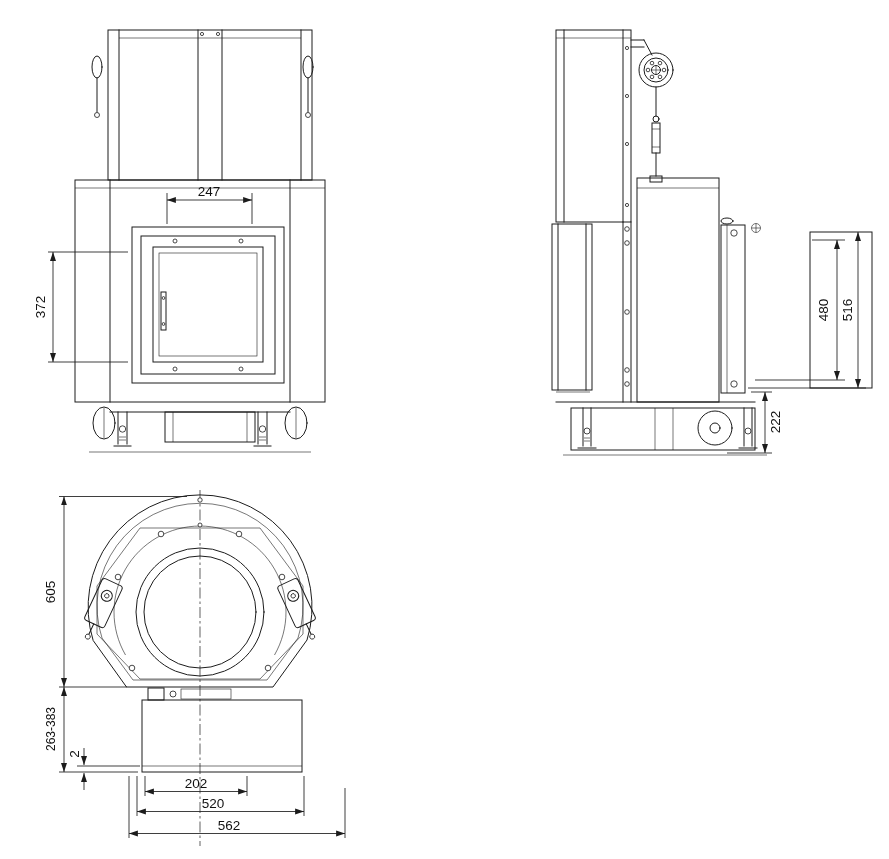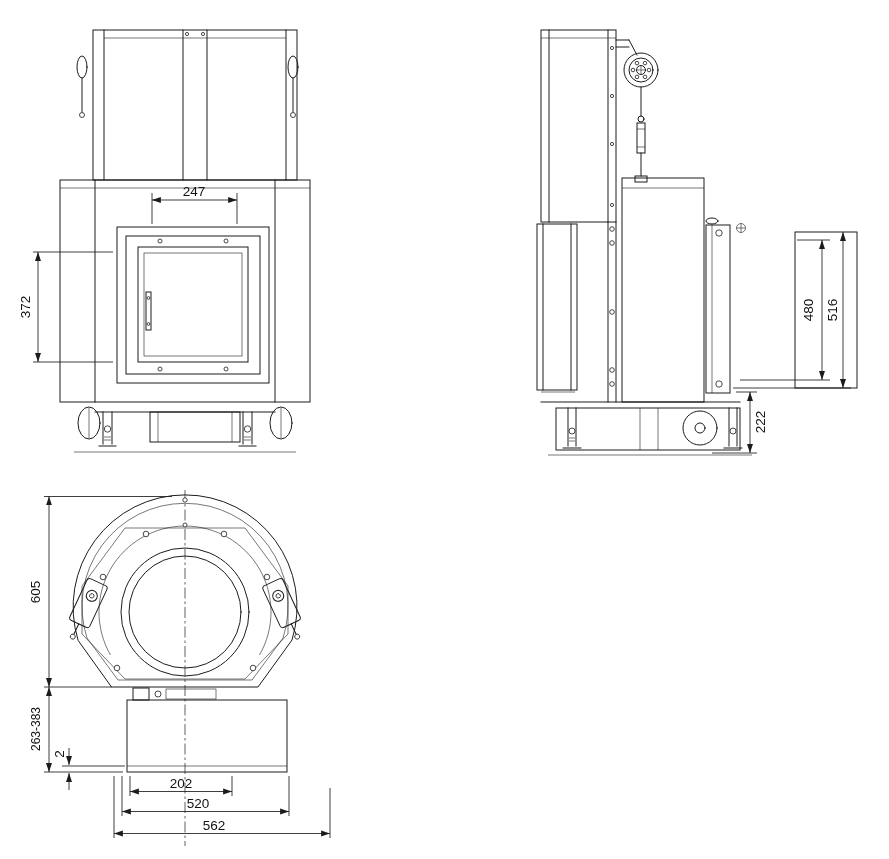--- a/index.html
+++ b/index.html
@@ -1,16 +1,16 @@
 <!DOCTYPE html>
 <html><head>
 <meta charset="utf-8">
 <style>
   html,body{margin:0;padding:0;background:#ffffff;}
-  .sheet{position:relative;width:863px;height:859px;background:#ffffff;overflow:hidden;}
+  .sheet{position:relative;width:863px;height:859px;background:#ffffff;overflow:hidden;margin-left:15px;}
   svg{display:block}
   .ln{stroke:#1c1c1c;stroke-width:1;fill:none;stroke-linecap:square}
   .thin{stroke:#1c1c1c;stroke-width:.6;fill:none}
   .dim{stroke:#1c1c1c;stroke-width:.85;fill:none}
   .cl{stroke:#1c1c1c;stroke-width:.7;fill:none;stroke-dasharray:11 3 2.5 3}
   .scr{stroke:#1c1c1c;stroke-width:.8;fill:#ffffff}
   text.dimtxt{font-family:"Liberation Sans","DejaVu Sans",sans-serif;font-size:13.5px;fill:#111111}
   text.dimtxt.sm{font-size:12px}
 </style>
 </head>

